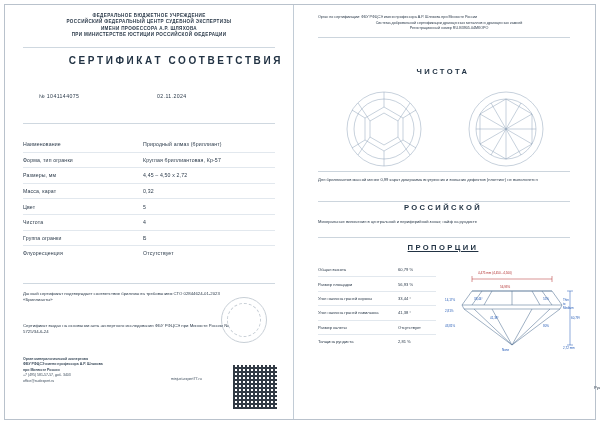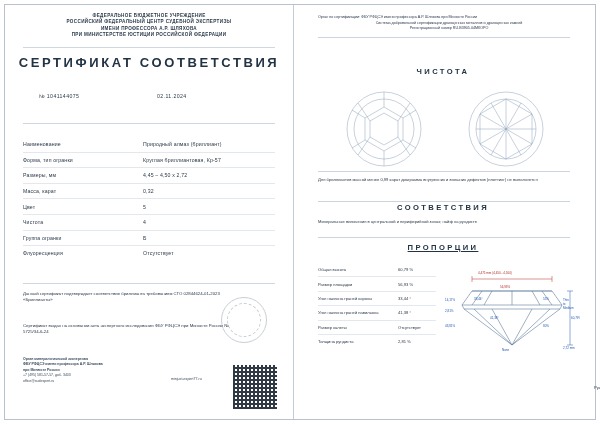--- a/index.html
+++ b/index.html
@@ -5,21 +5,21 @@
   html,body{margin:0;padding:0;background:#d8d8d8;}
   body{font-family:"Liberation Sans", sans-serif;}
   .page{position:relative;width:600px;height:424px;background:#ffffff;overflow:hidden;}
   .sheet{position:absolute;left:4px;top:4px;width:592px;height:416px;background:#fff;border:1px solid #b9c2cc;box-sizing:border-box;}
   .divider{position:absolute;left:293px;top:5px;width:1px;height:414px;background:#c2ccd6;}
   
   .left{position:absolute;left:5px;top:5px;width:288px;height:414px;}
   .hdr{position:absolute;left:10px;top:8px;width:268px;text-align:center;color:#2b3a4a;}
   .hdr div{font-size:4.6px;letter-spacing:.35px;line-height:6.4px;font-weight:bold;}
   .hdr .l4{}
-  .certtitle{position:absolute;left:10px;top:50px;width:268px;text-align:center;font-size:13px;letter-spacing:2.6px;color:#223344;font-weight:bold;}
+  .certtitle{position:absolute;left:10px;top:50px;width:268px;text-align:right;font-size:10px;letter-spacing:2.6px;color:#223344;font-weight:bold;}
   .certno{position:absolute;left:34px;top:88px;font-size:5.2px;color:#2b3a4a;letter-spacing:.4px;}
   .certdate{position:absolute;left:152px;top:88px;font-size:5.2px;color:#2b3a4a;letter-spacing:.4px;}
   .hline{position:absolute;background:#cfd8e0;height:1px;}
   table.specs{position:absolute;left:18px;top:132px;width:252px;border-collapse:collapse;}
   table.specs td{font-size:5.2px;color:#2b3a4a;padding:4.3px 0 4.3px 0;border-bottom:1px solid #e2e8ee;vertical-align:middle;}
   table.specs td.k{width:120px;letter-spacing:.15px;}
   table.specs td.v{text-align:left;letter-spacing:.15px;}
   table.specs tr.last td{border-bottom:none;}
   .note1{position:absolute;left:18px;top:286px;width:200px;font-size:4.3px;line-height:6.2px;color:#2b3a4a;}
   .note2{position:absolute;left:18px;top:318px;width:210px;font-size:4.3px;line-height:6.2px;color:#2b3a4a;}
@@ -163,21 +163,21 @@
           <line x1="173" y1="66" x2="203" y2="14"></line>
           <polygon points="188,10 214,25 214,55 188,70 162,55 162,25"></polygon>
         </g>
       </svg>
     </div>
 
     <div class="clarityline" style="top:166px;"></div>
     <div class="note3">Для бриллиантов массой менее 0,99 карат диаграмма внутренних и внешних дефектов (плоттинг) не выполняется</div>
     <div class="clarityline" style="top:196px;"></div>
 
-    <div class="sec" style="top:198px;">СООТВЕТСТВИЯ</div>
+    <div class="sec" style="top:198px;">РОССИЙСКОЙ</div>
     <div class="comm">Минеральные включения в центральной и периферийной зонах; найф на рундисте</div>
     <div class="clarityline" style="top:232px;"></div>
 
     <div class="sec" style="top:238px;text-decoration:underline;">ПРОПОРЦИИ</div>
 
     <table class="prop">
       <tbody>
           <tr>
         <td class="k">Общая высота</td>
         <td class="v">60,79 %</td>

